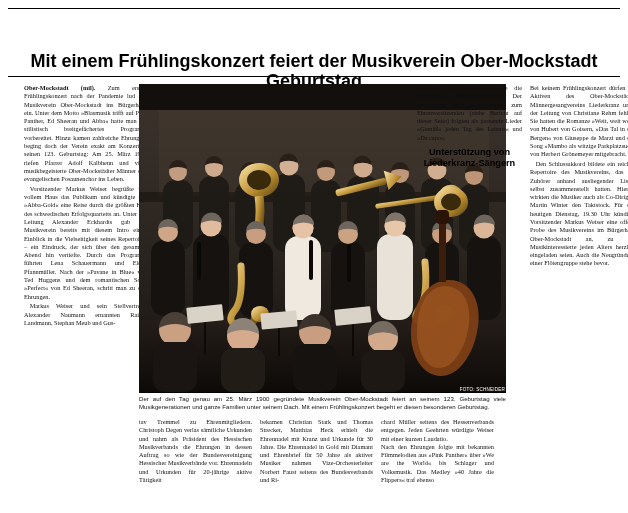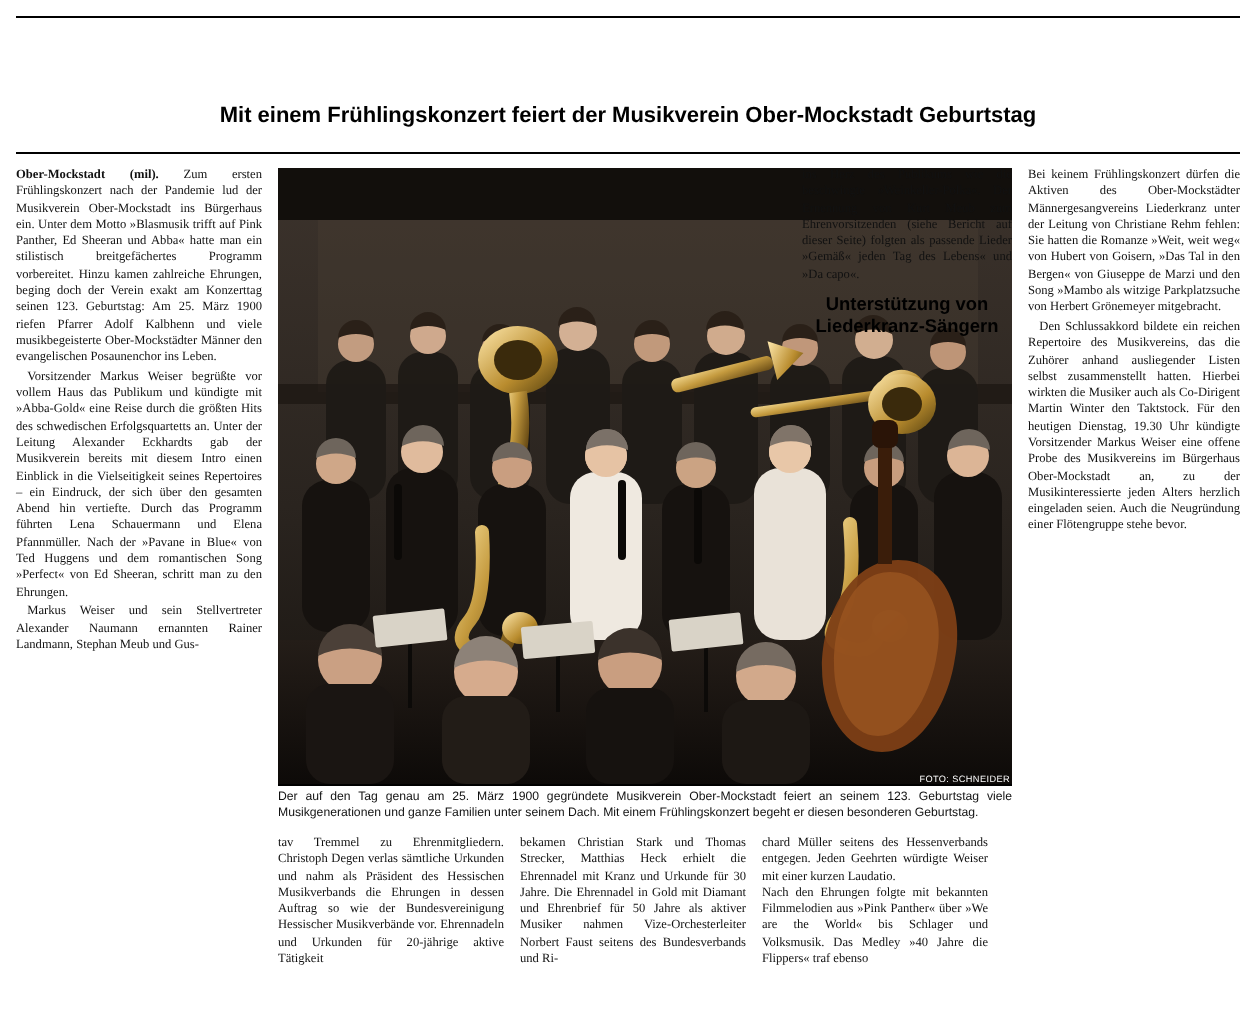--- a/index.html
+++ b/index.html
@@ -43,21 +43,21 @@
     line-height: 1.05;
   }
   .subhead {
     position: absolute;
     left: 8px;
     right: 8px;
     top: 52px;
     text-align: center;
     font-family: "Liberation Sans", sans-serif;
     font-weight: bold;
-    font-size: 11px;
+    font-size: 18px;
     color: #000;
     line-height: 1.1;
   }
   .rule-under-sub {
     position: absolute;
     left: 8px;
     right: 8px;
     top: 76px;
     height: 1px;
     background: #000;
@@ -65,20 +65,21 @@
 
   
   .col {
     position: absolute;
     top: 84px;
     font-size: 6.3px;
     line-height: 1.32;
     text-align: justify;
     color: #111;
     hyphens: auto;
+    margin-left: 16px;
   }
   .col p {
     margin: 0 0 0.2em 0;
     text-indent: 0;
   }
   .col p + p { text-indent: 0.9em; }
 
   .col1 { left: 8px;  width: 123px; }
   .col4 { left: 401px; width: 105px; }
   .col5 { left: 514px; width: 106px; }

